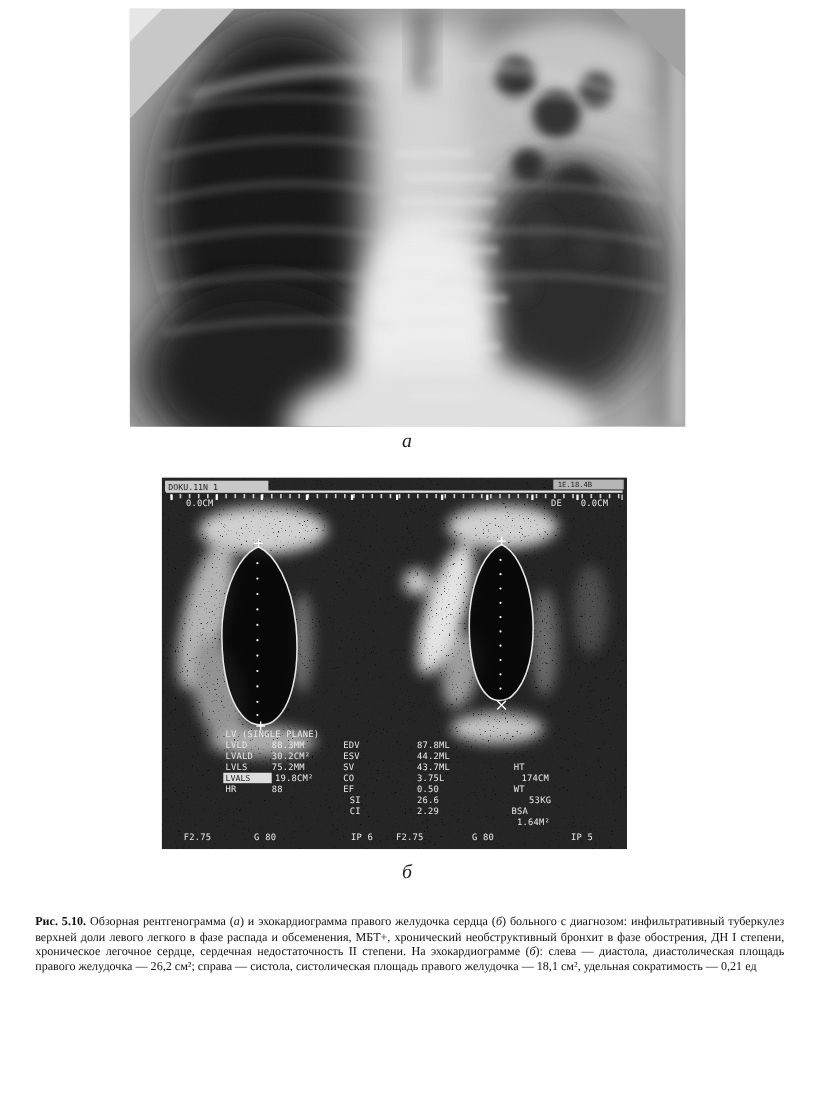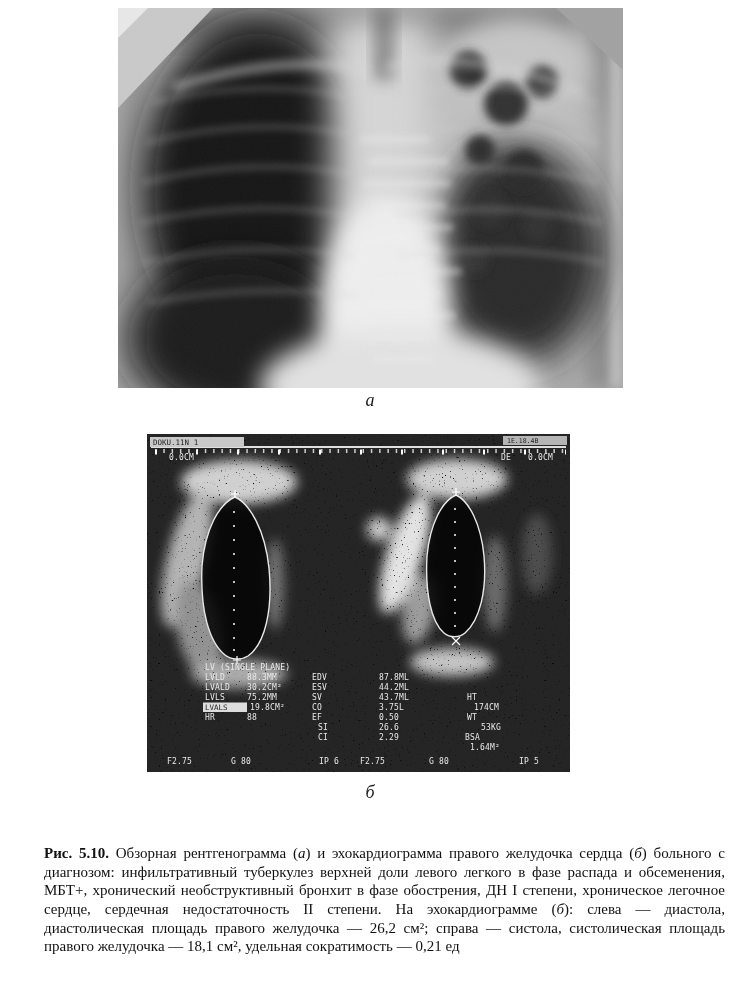--- a/index.html
+++ b/index.html
@@ -5,22 +5,22 @@
   html,body{margin:0;padding:0;background:#ffffff;}
   .page{position:relative;width:744px;height:995px;background:#ffffff;overflow:hidden;
         font-family:"Liberation Serif",serif;}
   .xray-wrap{position:absolute;left:118px;top:8px;width:505px;height:380px;}
   .echo-wrap{position:absolute;left:147px;top:434px;width:423px;height:338px;}
   .xray-wrap svg,.echo-wrap svg{display:block;}
   .sublabel{position:absolute;width:40px;text-align:center;font-style:italic;
             font-size:18px;color:#1a1a1a;font-family:"Liberation Serif",serif;}
   .label-a{left:350px;top:390px;}
   .label-b{left:350px;top:782px;}
-  .caption{position:absolute;left:32px;top:832px;width:681px;margin:12px;
-           font-size:15px;line-height:1.245;color:#111;text-align:justify;
+  .caption{position:absolute;left:32px;top:832px;width:681px;margin:0;
+           font-size:11px;line-height:1.245;color:#111;text-align:justify;
            font-family:"Liberation Serif",serif;}
   .caption b{font-weight:bold;}
   .caption i{font-style:italic;}
   .echo-text{font-family:"DejaVu Sans Mono",monospace;fill:#e9e9e9;font-size:8px;letter-spacing:0.2px;}
   .echo-text-dark{font-family:"DejaVu Sans Mono",monospace;fill:#1d1d1d;font-size:7.5px;}
   .echo-text-tiny{font-family:"DejaVu Sans Mono",monospace;fill:#222;font-size:6.5px;}
 </style>
 </head>
 <body>
 

